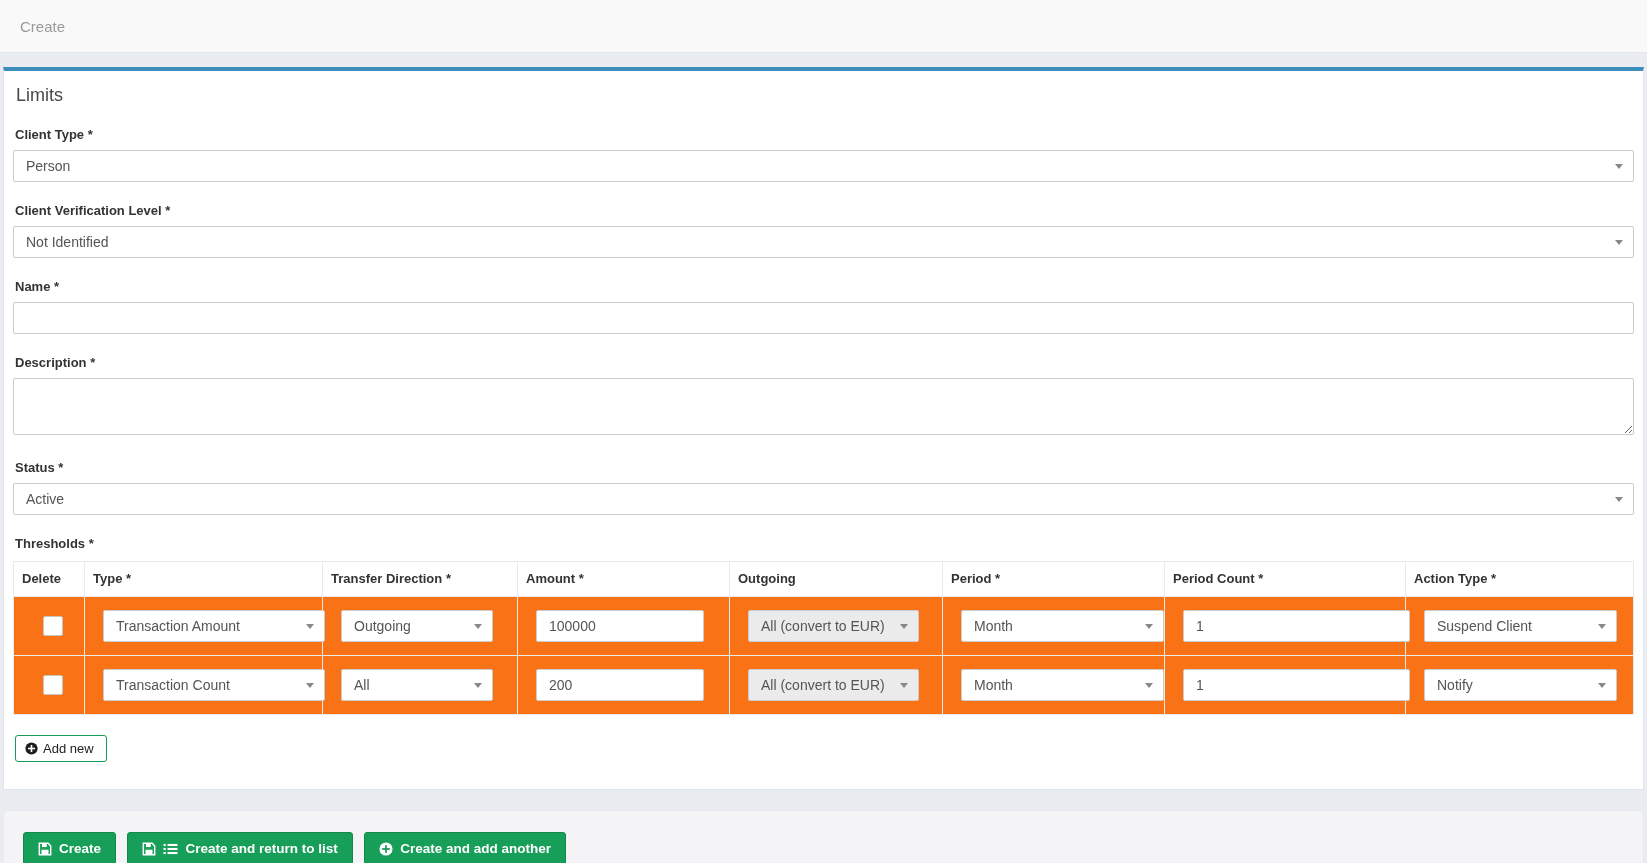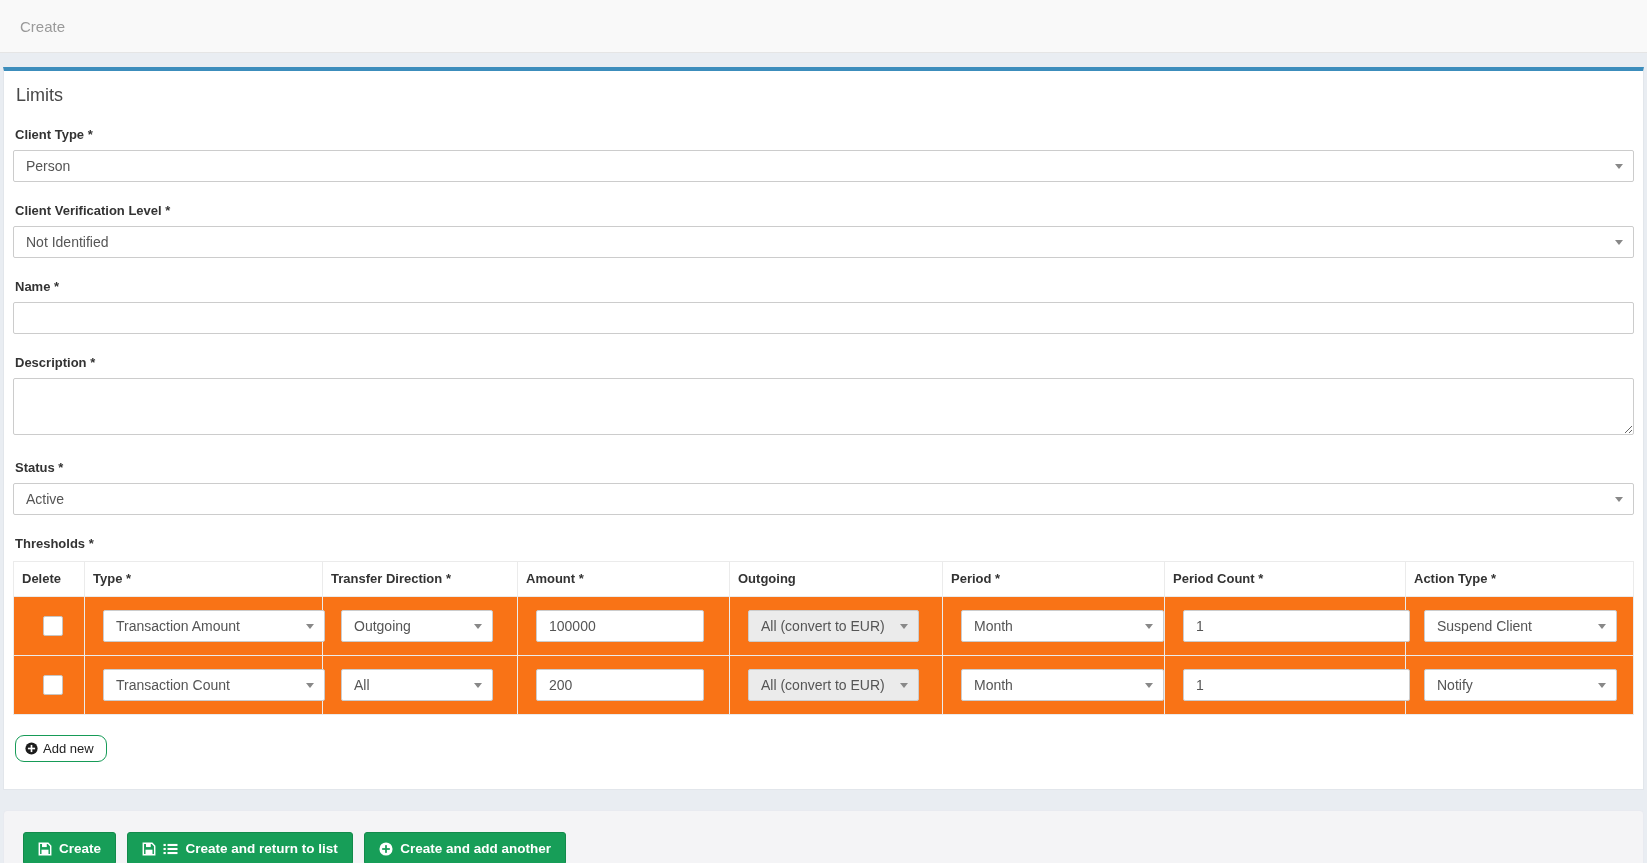--- a/index.html
+++ b/index.html
@@ -112,21 +112,21 @@
   .w-cur    { width:171px; }
   .w-per    { width:203px; }
   .w-pc     { width:227px; }
   .w-act    { width:193px; }
 
   
   .add-new-btn {
     display:inline-flex; align-items:center; gap:5px;
     margin:20px 0 0 2px;
     background:#fff;
-    border:1px solid #169b57; border-radius:9px;
+    border:1px solid #169b57; border-radius:3px;
     padding:5px 12px 5px 9px;
     font-size:13px; color:#222;
     font-family:inherit;
     cursor:pointer;
   }
 
   
   .footer-card {
     margin:20px 3px 0 3px;
     background:#f4f4f6;

